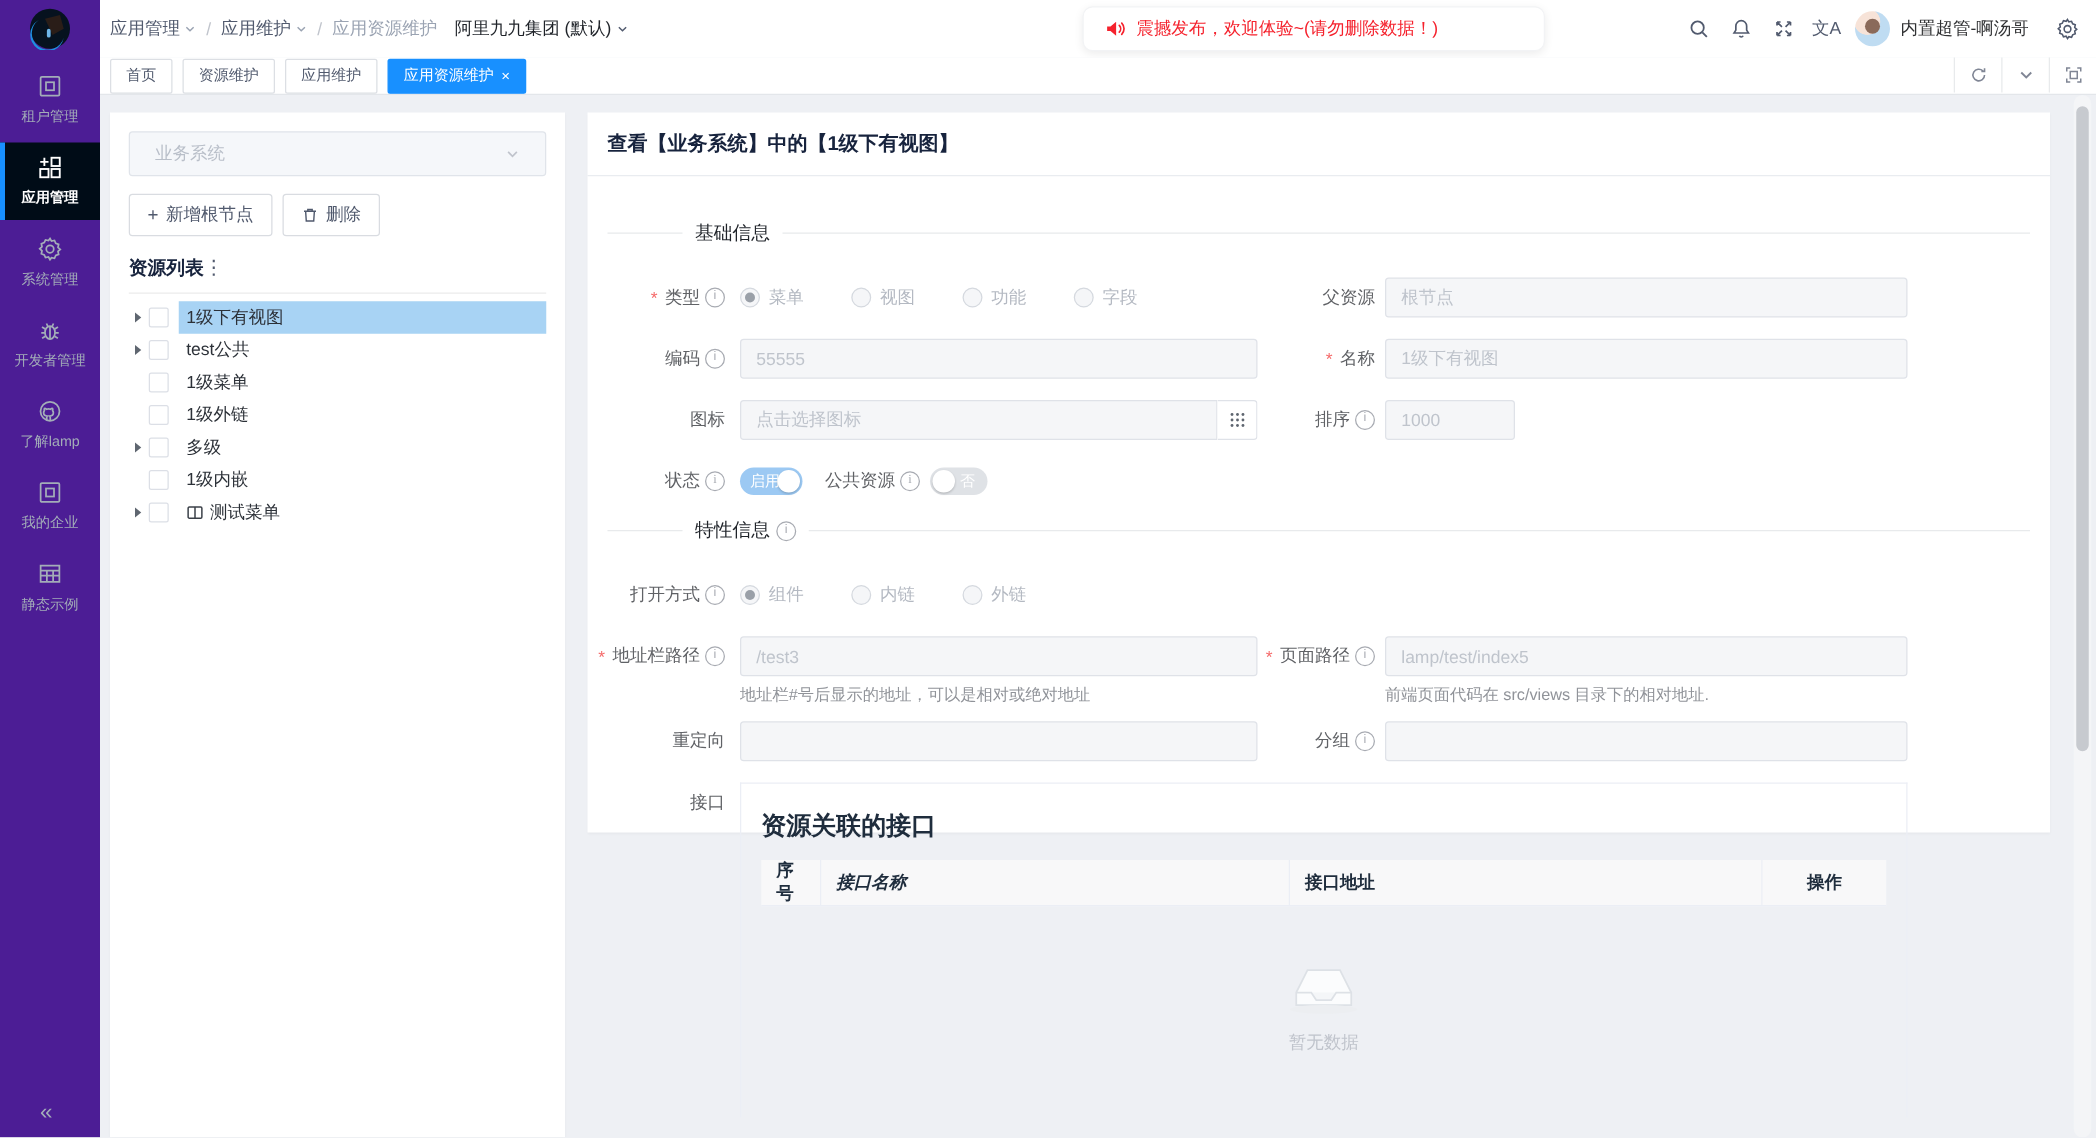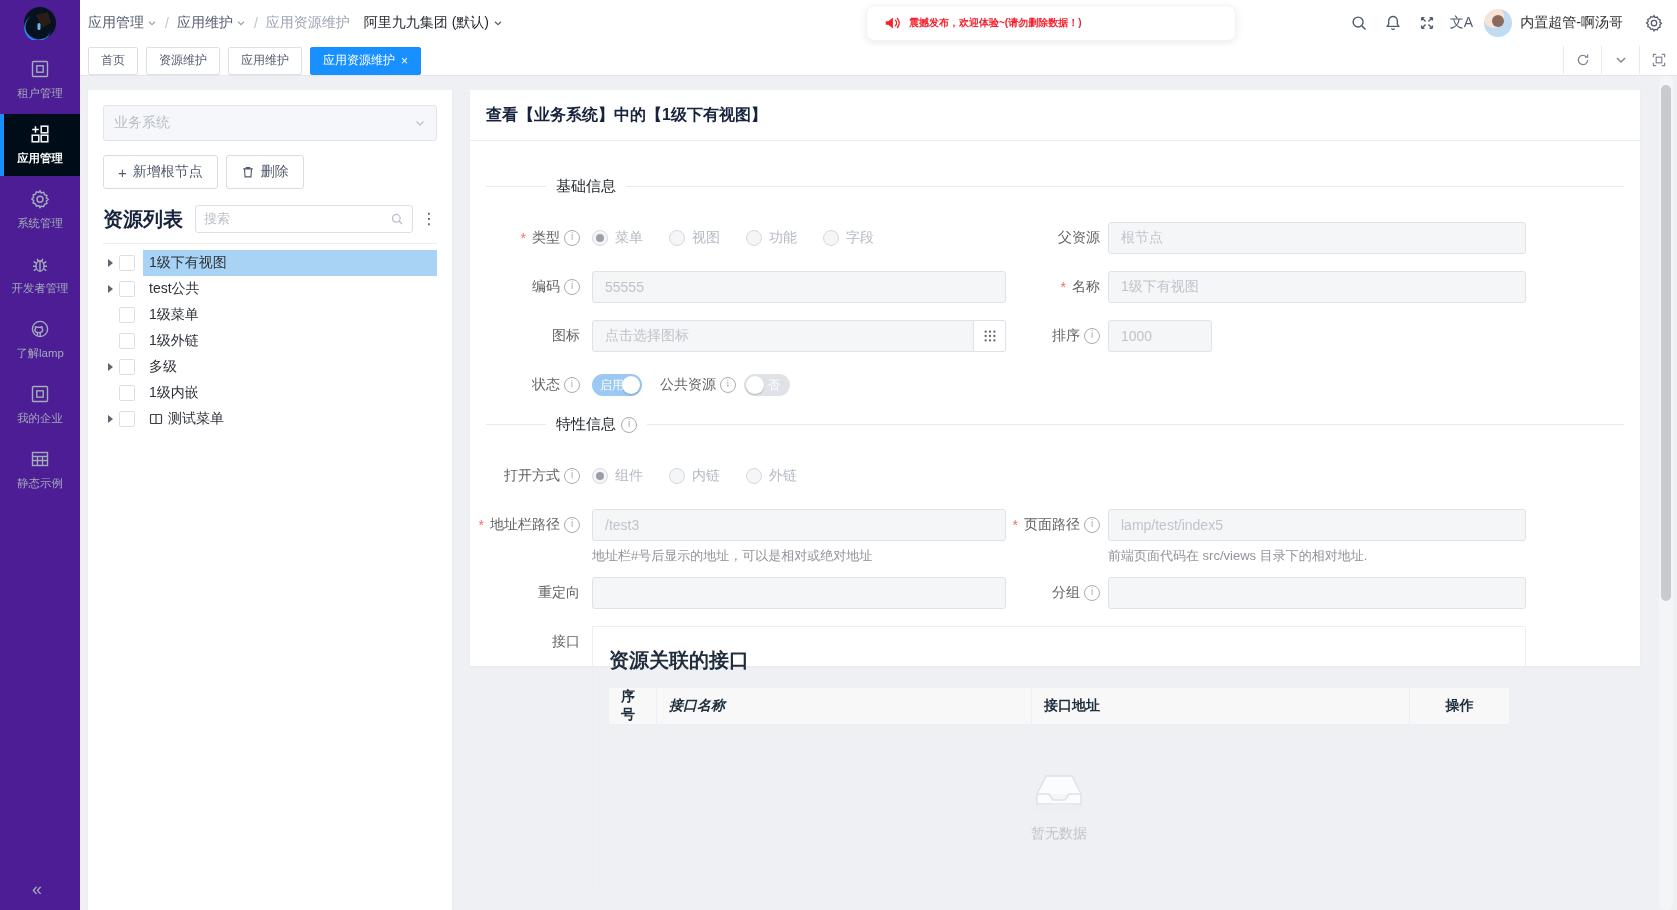--- a/index.html
+++ b/index.html
@@ -16,43 +16,43 @@
   .s-collapse{position:absolute;bottom:10px;left:0;width:74px;text-align:center;color:#a3adb8;font-size:18px;cursor:pointer;}
 
   
   .header{position:absolute;left:74px;top:0;width:1603px;height:46px;background:#fff;display:flex;align-items:center;}
   .crumbs{display:flex;align-items:center;margin-left:14px;color:#515a6e;white-space:nowrap;}
   .crumb{display:flex;align-items:center;gap:3px;cursor:pointer;}
   .crumb.muted{color:#9aa3b2;cursor:default;}
   .crumb-sep{margin:0 8px;color:#c0c4cc;}
   .tenant{display:flex;align-items:center;gap:4px;margin-left:14px;color:#1f2329;cursor:pointer;}
   .announce{position:absolute;left:792px;top:5px;width:370px;height:36px;background:#fff;border:1px solid #f2f3f5;border-radius:8px;box-shadow:0 2px 8px rgba(0,0,0,.08);display:flex;align-items:center;gap:8px;padding:0 16px;box-sizing:border-box;overflow:hidden;}
-  .announce .txt{color:#f5222d;font-size:10px;white-space:nowrap;font-weight:bold;}
+  .announce .txt{color:#f5222d;font-size:14px;white-space:nowrap;}
   .h-icons{position:absolute;right:0;top:0;height:46px;display:flex;align-items:center;gap:0;}
   .h-ic{width:34px;height:46px;display:flex;align-items:center;justify-content:center;color:#515a6e;cursor:pointer;}
   .avatar{width:28px;height:28px;border-radius:50%;background:radial-gradient(circle at 35% 30%,#f7e3d8 0 38%,#bfdcf2 40% 100%);margin:0 8px 0 6px;cursor:pointer;position:relative;overflow:hidden;}
   .avatar::after{content:'';position:absolute;left:8px;top:6px;width:12px;height:12px;border-radius:50%;background:#8a6a5a;}
   .uname{color:#303133;margin-right:14px;cursor:pointer;white-space:nowrap;}
 
   
   .tabbar{position:absolute;left:74px;top:46px;width:1603px;height:29px;background:#fff;border-bottom:1px solid #e3e6ea;display:flex;align-items:center;}
   .tabs{display:flex;align-items:center;gap:8px;margin-left:14px;}
   .tab{height:26px;display:flex;align-items:center;gap:6px;padding:0 12px;border:1px solid #dcdfe4;background:#fff;color:#515a6e;font-size:12px;cursor:pointer;border-radius:2px;}
   .tab.active{background:#1890ff;border-color:#1890ff;color:#fff;}
   .tab .x{font-size:12px;line-height:1;}
   .tb-icons{position:absolute;right:0;top:0;height:28px;display:flex;}
   .tb-ic{width:37px;height:28px;display:flex;align-items:center;justify-content:center;color:#808695;border-left:1px solid #e8eaec;cursor:pointer;}
 
   
   .tree-card{position:absolute;left:88px;top:90px;width:364px;height:820px;background:#fff;box-shadow:0 1px 2px rgba(0,0,0,.04);box-sizing:border-box;padding:15px;}
-  .sys-select{height:34px;background:#f5f7fa;border:1px solid #e0e4ea;border-radius:3px;display:flex;align-items:center;justify-content:space-between;padding:0 10px;color:#b9bfc9;}
+  .sys-select{height:34px;background:#f5f7fa;border:1px solid #e0e4ea;border-radius:3px;display:flex;align-items:center;justify-content:space-between;padding:0 20px;color:#b9bfc9;}
   .btn-row{display:flex;gap:8px;margin-top:14px;}
   .btn{height:32px;display:flex;align-items:center;gap:6px;padding:0 14px;border:1px solid #d9dce1;border-radius:3px;background:#fff;color:#515a6e;cursor:pointer;font-size:14px;}
   .list-head{display:flex;align-items:center;margin-top:16px;padding-bottom:10px;border-bottom:1px solid #ececec;}
-  .list-title{font-weight:bold;font-size:20px;color:#17233d;}
+  .list-title{font-weight:bold;font-size:15px;color:#17233d;}
   .search{flex:1;height:26px;margin:0 8px 0 12px;border:1px solid #dcdfe4;border-radius:3px;display:flex;align-items:center;justify-content:space-between;padding:0 8px;color:#b9bfc9;font-size:13px;}
   .dots{color:#515a6e;cursor:pointer;font-size:16px;line-height:1;}
   .tree{margin-top:6px;}
   .t-row{display:flex;align-items:center;height:26px;cursor:pointer;}
   .t-caret{width:14px;display:flex;justify-content:center;}
   .t-caret i{width:0;height:0;border-left:5px solid #5f6670;border-top:4px solid transparent;border-bottom:4px solid transparent;}
   .t-check{width:14px;height:14px;border:1px solid #dcdfe6;border-radius:2px;background:#fff;margin:0 8px 0 2px;flex:none;}
   .t-label{flex:1;height:26px;display:flex;align-items:center;gap:5px;padding-left:6px;color:#2c3138;}
   .t-row.selected .t-label{background:#a8d3f4;}
 
@@ -71,21 +71,21 @@
   .fcol-r{margin-left:8px;}
   .fcol-r .flabel{width:86px;margin-right:8px;}
   .req{color:#f56c6c;margin-right:2px;}
   .inf{width:14px;height:14px;border:1px solid #a8abb2;border-radius:50%;color:#a8abb2;font-size:10px;line-height:12px;text-align:center;font-style:normal;flex:none;}
   .inp{height:32px;background:#f5f6f8;border:1px solid #dfe2e8;border-radius:3px;display:flex;align-items:center;padding:0 12px;box-sizing:border-box;color:#bfc4cc;}
   .w-l{width:414px;} .w-r{width:418px;} .w-s{width:104px;}
   .inp-group{display:flex;width:414px;}
   .inp-group .inp{flex:1;border-radius:3px 0 0 3px;}
   .inp-addon{width:32px;height:32px;box-sizing:border-box;border:1px solid #dfe2e8;border-left:none;border-radius:0 3px 3px 0;background:#fff;display:flex;align-items:center;justify-content:center;color:#5f6670;cursor:pointer;}
   .help{font-size:13px;color:#909399;margin-top:6px;}
-  .radios{display:flex;align-items:center;gap:26px;height:32px;}
+  .radios{display:flex;align-items:center;gap:38px;height:32px;}
   .radio{display:flex;align-items:center;gap:7px;color:#b4b9c2;}
   .rdot{width:16px;height:16px;border:1px solid #d5d9df;border-radius:50%;background:#f5f6f8;box-sizing:border-box;position:relative;}
   .radio.checked .rdot::after{content:'';position:absolute;left:3px;top:3px;width:8px;height:8px;border-radius:50%;background:#9aa0a8;}
   .switch{width:50px;height:22px;border-radius:11px;position:relative;font-size:12px;color:#fff;display:flex;align-items:center;cursor:default;}
   .switch.on{background:#9cc9f3;}
   .switch.on .knob{right:2px;}
   .switch.on .stxt{margin-left:8px;}
   .switch.off{background:#dfe2e6;width:46px;}
   .switch.off .knob{left:2px;}
   .switch.off .stxt{margin-left:24px;color:#fff;}
@@ -331,29 +331,20 @@
           <svg width="14" height="14" viewBox="0 0 16 16" fill="none" stroke="#515a6e" stroke-width="1.3">
               <path d="M2.5 4.5h11M6 4.5V3h4v1.5M4 4.5l.6 9h6.8l.6-9"></path>
             </svg>
         </span>
         <span>删除</span>
       </span>
     </div>
 
     <div class="list-head">
       <span class="list-title">资源列表</span>
-      <span class="search">
-        <span>搜索</span>
-        <span>
-            <svg width="14" height="14" viewBox="0 0 20 20" fill="none" stroke="#b9bfc9" stroke-width="1.8">
-              <circle cx="9" cy="9" r="5.5"></circle>
-              <path d="M13.2 13.2l4 4"></path>
-            </svg>
-          </span>
-      </span>
       <span class="dots">⋮</span>
     </div>
 
     <div class="tree">
       <div class="t-row selected">
         <span class="t-caret">
             <i></i>
           </span>
         <span class="t-check"></span>
         <span class="t-label">

